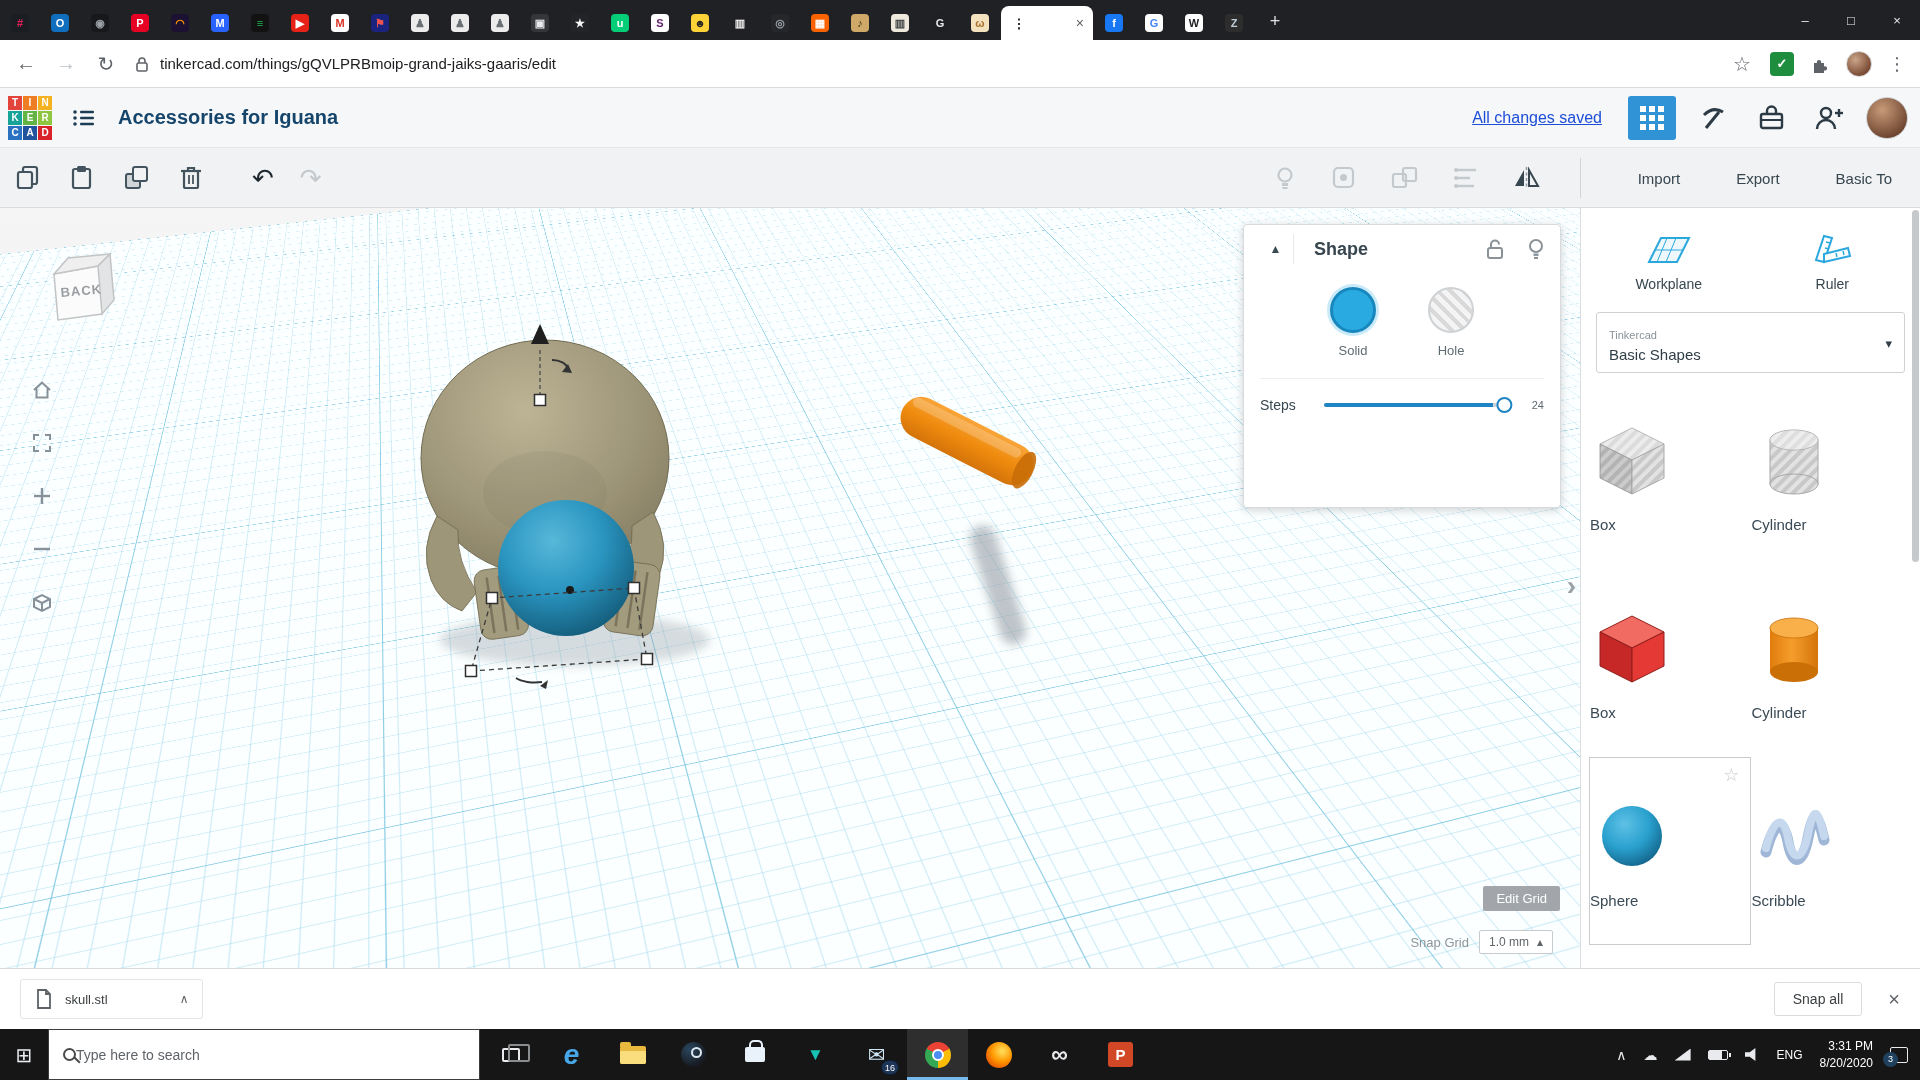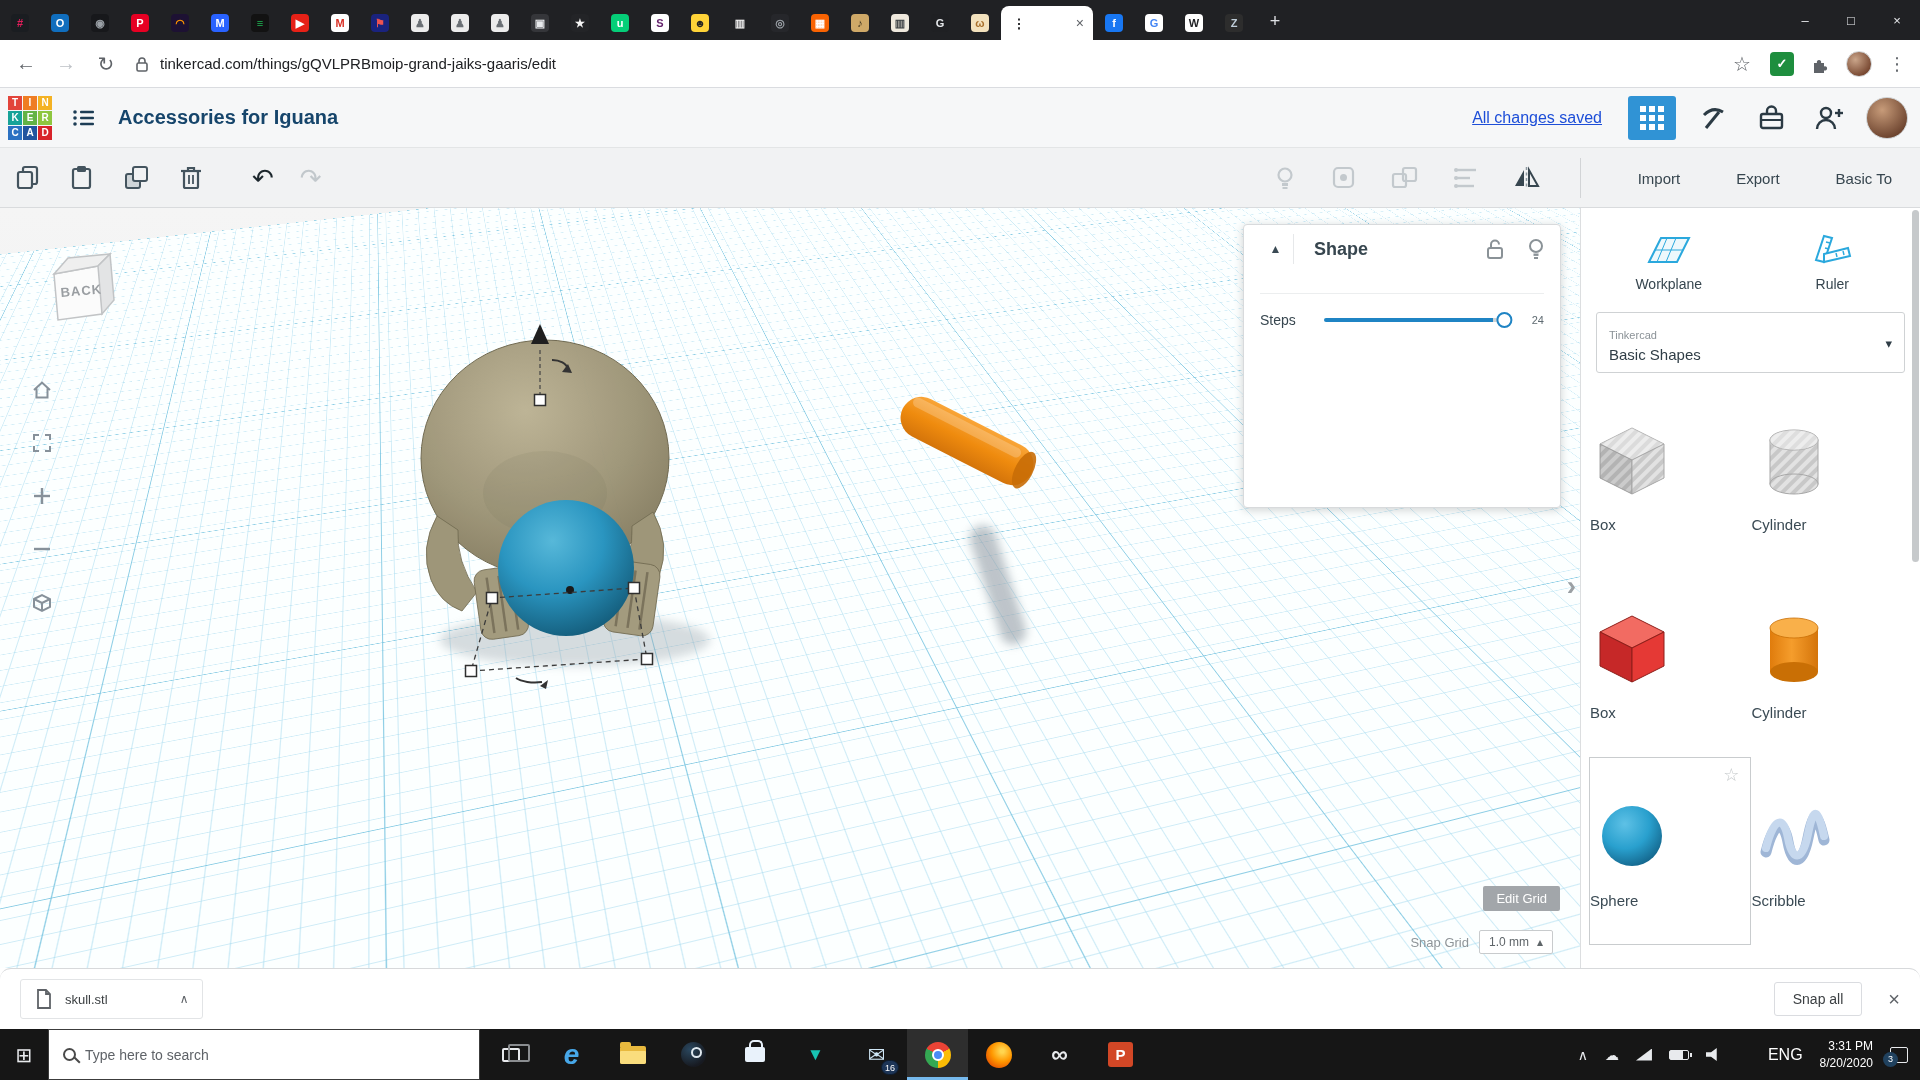--- a/index.html
+++ b/index.html
@@ -107,32 +107,32 @@
   .sb-value { font-size:15px; color:#2f3d46; margin-top:5px; }
   .sb-caret { position:absolute; right:12px; top:50%; transform:translateY(-50%); color:#2f3d46; font-size:13px; }
   .sb-grid { display:grid; grid-template-columns:1fr 1fr; margin-top:8px; padding:0 8px; }
   .sb-cell { height:188px; display:flex; flex-direction:column; align-items:flex-start; justify-content:center; gap:14px; font-size:15px; color:#3a4a54; position:relative; border:1px solid transparent; }
   .sb-cell.selected { border:1px solid #c9ccce; }
   .sb-star { position:absolute; top:6px; right:10px; color:#c4c8ca; font-size:18px; }
   .sb-scroll { position:absolute; right:1px; top:0; width:8px; height:760px; }
   .sb-thumbbar { position:absolute; top:2px; right:0; width:7px; height:352px; background:#c6c9cb; border-radius:4px; }
 
   
-  .dlbar { position:absolute; top:968px; left:0; width:1920px; height:61px; background:#fff; border-top:1px solid #d7d9db; display:flex; align-items:center; padding:0 20px;border-radius:11px; }
+  .dlbar { position:absolute; top:968px; left:0; width:1920px; height:61px; background:#fff; border-top:1px solid #d7d9db; display:flex; align-items:center; padding:0 20px; }
   .dl-chip { display:flex; align-items:center; gap:12px; border:1px solid #e2e4e6; border-radius:3px; padding:8px 14px; }
   .dl-name { font-size:13px; color:#3c4043; }
   .dl-caret { font-size:12px; color:#5f6368; margin-left:60px; }
   .dl-right { margin-left:auto; display:flex; align-items:center; gap:26px; }
   .dl-showall { font-size:14px; color:#3c4043; border:1px solid #dadce0; border-radius:3px; padding:8px 18px; }
   .dl-close { font-size:20px; color:#5f6368; }
 
   
   .taskbar { position:absolute; top:1029px; left:0; width:1920px; height:51px; background:#161616; display:flex; align-items:center; color:#fff; }
   .tb-start { width:48px; height:51px; display:flex; align-items:center; justify-content:center; font-size:20px; color:#e8eaed; }
-  .tb-search { width:432px; height:51px; background:#fff; border:1px solid #3c3c3c; display:flex; align-items:center; gap:9px; padding:0 14px; }
+  .tb-search { width:432px; height:51px; background:#fff; border:1px solid #3c3c3c; display:flex; align-items:center; gap:0; padding:0 14px; }
   .ic-search { width:13px; height:13px; border:2px solid #4a4a4a; border-radius:50%; position:relative; flex:none; }
   .ic-search::after { content:''; position:absolute; width:8px; height:2px; background:#4a4a4a; transform:rotate(45deg); right:-7px; bottom:-2px; }
   .tb-search input { border:0; outline:0; background:transparent; font-size:14px; color:#333; width:100%; font-family:"Liberation Sans",sans-serif; }
   .tb-search input::placeholder { color:#5f6368; }
   .tb-apps { display:flex; height:51px; }
   .tb-app { width:61px; height:51px; display:flex; align-items:center; justify-content:center; position:relative; }
   .tb-app.app-active { background:#2e2e2e; box-shadow:inset 0 -3px 0 #76b9ed; }
   .tb-ic { display:flex; align-items:center; justify-content:center; font-size:20px; color:#e8eaed; }
   .ic-taskview { width:18px; height:14px; border:2px solid #e8eaed; border-radius:2px; position:relative; }
   .ic-taskview::after { content:''; position:absolute; left:4px; top:-6px; width:18px; height:14px; border:2px solid #8a8d90; border-radius:2px; }
@@ -152,21 +152,21 @@
   .ic-infinity { font-size:23px; font-weight:bold; color:#e8eaed; }
   .ic-ppt { width:25px; height:25px; background:#d24726; border-radius:3px; color:#fff; font-weight:bold; font-size:15px; display:flex; align-items:center; justify-content:center; }
   .tb-badge { position:absolute; right:8px; bottom:5px; min-width:15px; height:15px; border-radius:8px; background:#1d3557; color:#fff; font-size:9px; display:flex; align-items:center; justify-content:center; padding:0 3px; border:1px solid #0e1b2c; }
   .tb-badge:empty { display:none; }
   .tb-tray { margin-left:auto; display:flex; align-items:center; gap:17px; padding-right:12px; font-size:12px; }
   .tray-glyph { color:#e8eaed; font-size:14px; }
   .ic-bars { width:16px; height:12px; background:#e8eaed; clip-path:polygon(0 100%, 100% 0, 100% 100%); }
   .ic-batt { width:20px; height:10px; border:1.5px solid #e8eaed; border-radius:2px; background:linear-gradient(90deg, #e8eaed 0 70%, transparent 70%); position:relative; }
   .ic-batt::after { content:''; position:absolute; right:-4px; top:2px; width:2px; height:4px; background:#e8eaed; }
   .ic-vol { width:15px; height:13px; background:#e8eaed; clip-path:polygon(0 32%, 34% 32%, 72% 0, 72% 100%, 34% 68%, 0 68%); }
-  .tray-lang { color:#fff; font-size:16px;margin-left:30px; }
+  .tray-lang { color:#fff; font-size:12px; }
   .tray-clock { display:flex; flex-direction:column; align-items:flex-end; line-height:1.35; color:#fff; font-size:12px; }
   .ic-notif { width:18px; height:16px; border:1.5px solid #e8eaed; border-radius:2px; position:relative; }
   .notif-badge { position:absolute; left:-8px; bottom:-5px; width:15px; height:15px; border-radius:8px; background:#20415e; color:#fff; font-size:9px; display:flex; align-items:center; justify-content:center; }
 </style>
 </head>
 <body>
 
 <div class="page">
 
   <div class="tabstrip">
@@ -598,20 +598,30 @@
             <rect x="4" y="11" width="14" height="10" rx="2" fill="none" stroke="#8a9297" stroke-width="2"></rect>
             <path d="M7,11 V7.5 a4,4 0 0 1 8,0" fill="none" stroke="#8a9297" stroke-width="2"></path>
           </svg>
           <svg width="20" height="24">
             <circle cx="10" cy="9" r="6" fill="none" stroke="#8a9297" stroke-width="2"></circle>
             <rect x="7.5" y="16.5" width="5" height="2.4" fill="#8a9297"></rect>
             <rect x="8" y="20" width="4" height="2" fill="#8a9297"></rect>
           </svg>
         </div>
       </div>
+      <div class="sp-radios">
+        <div class="sp-radio">
+          <span class="sol-circle"></span>
+          <span>Solid</span>
+        </div>
+        <div class="sp-radio">
+          <span class="hole-circle"></span>
+          <span>Hole</span>
+        </div>
+      </div>
       <div class="sp-div"></div>
       <div class="steps-row">
         <span class="steps-label">Steps</span>
         <div class="steps-track">
           <span class="steps-knob"></span>
         </div>
         <span class="steps-value">24</span>
       </div>
     </div>
   </div>

